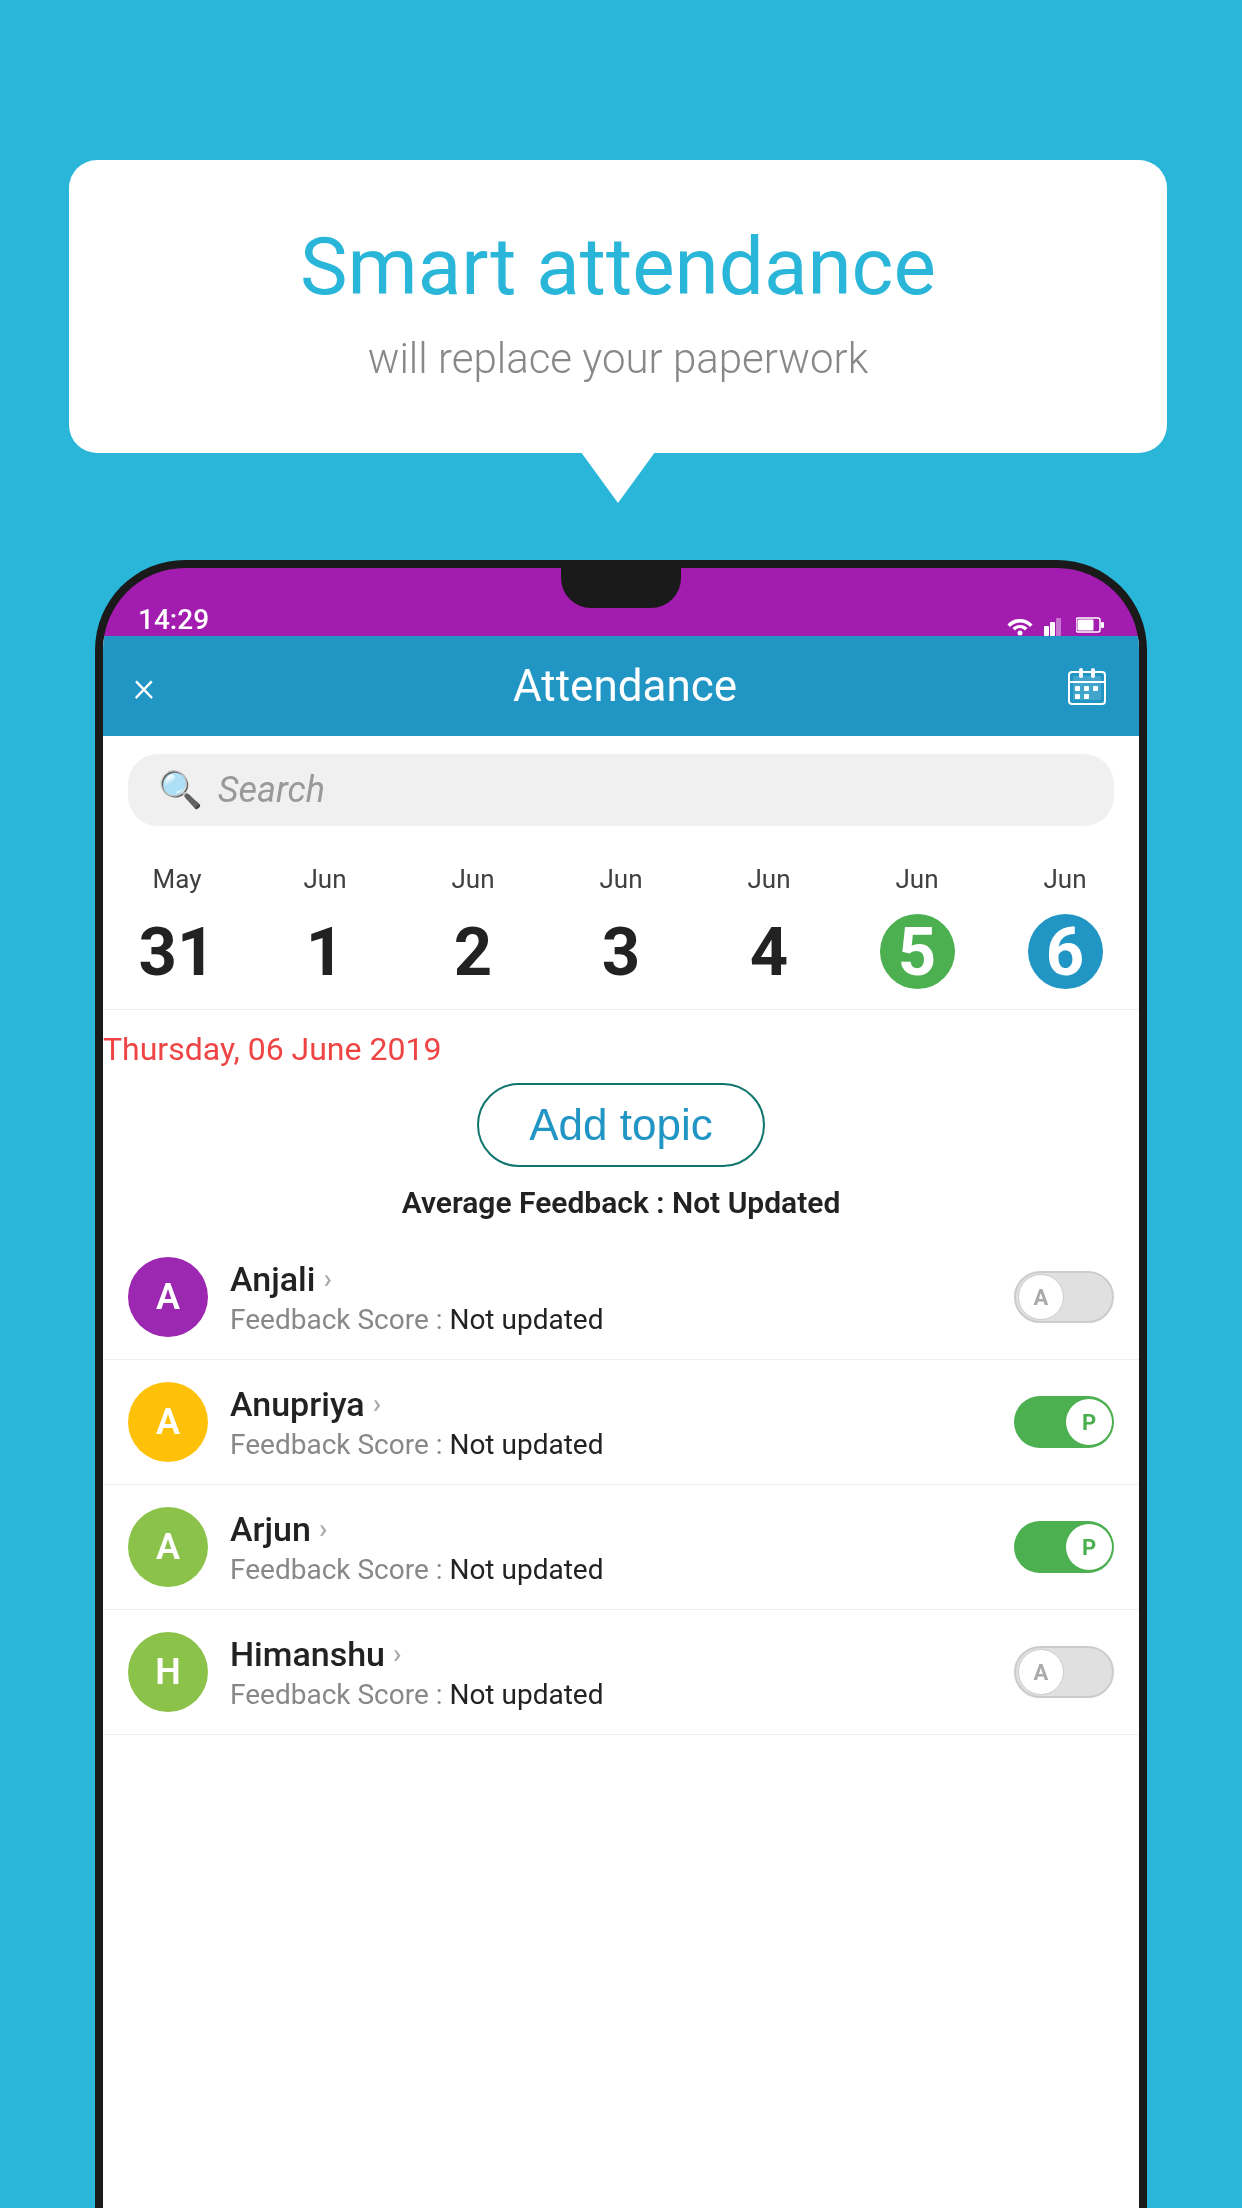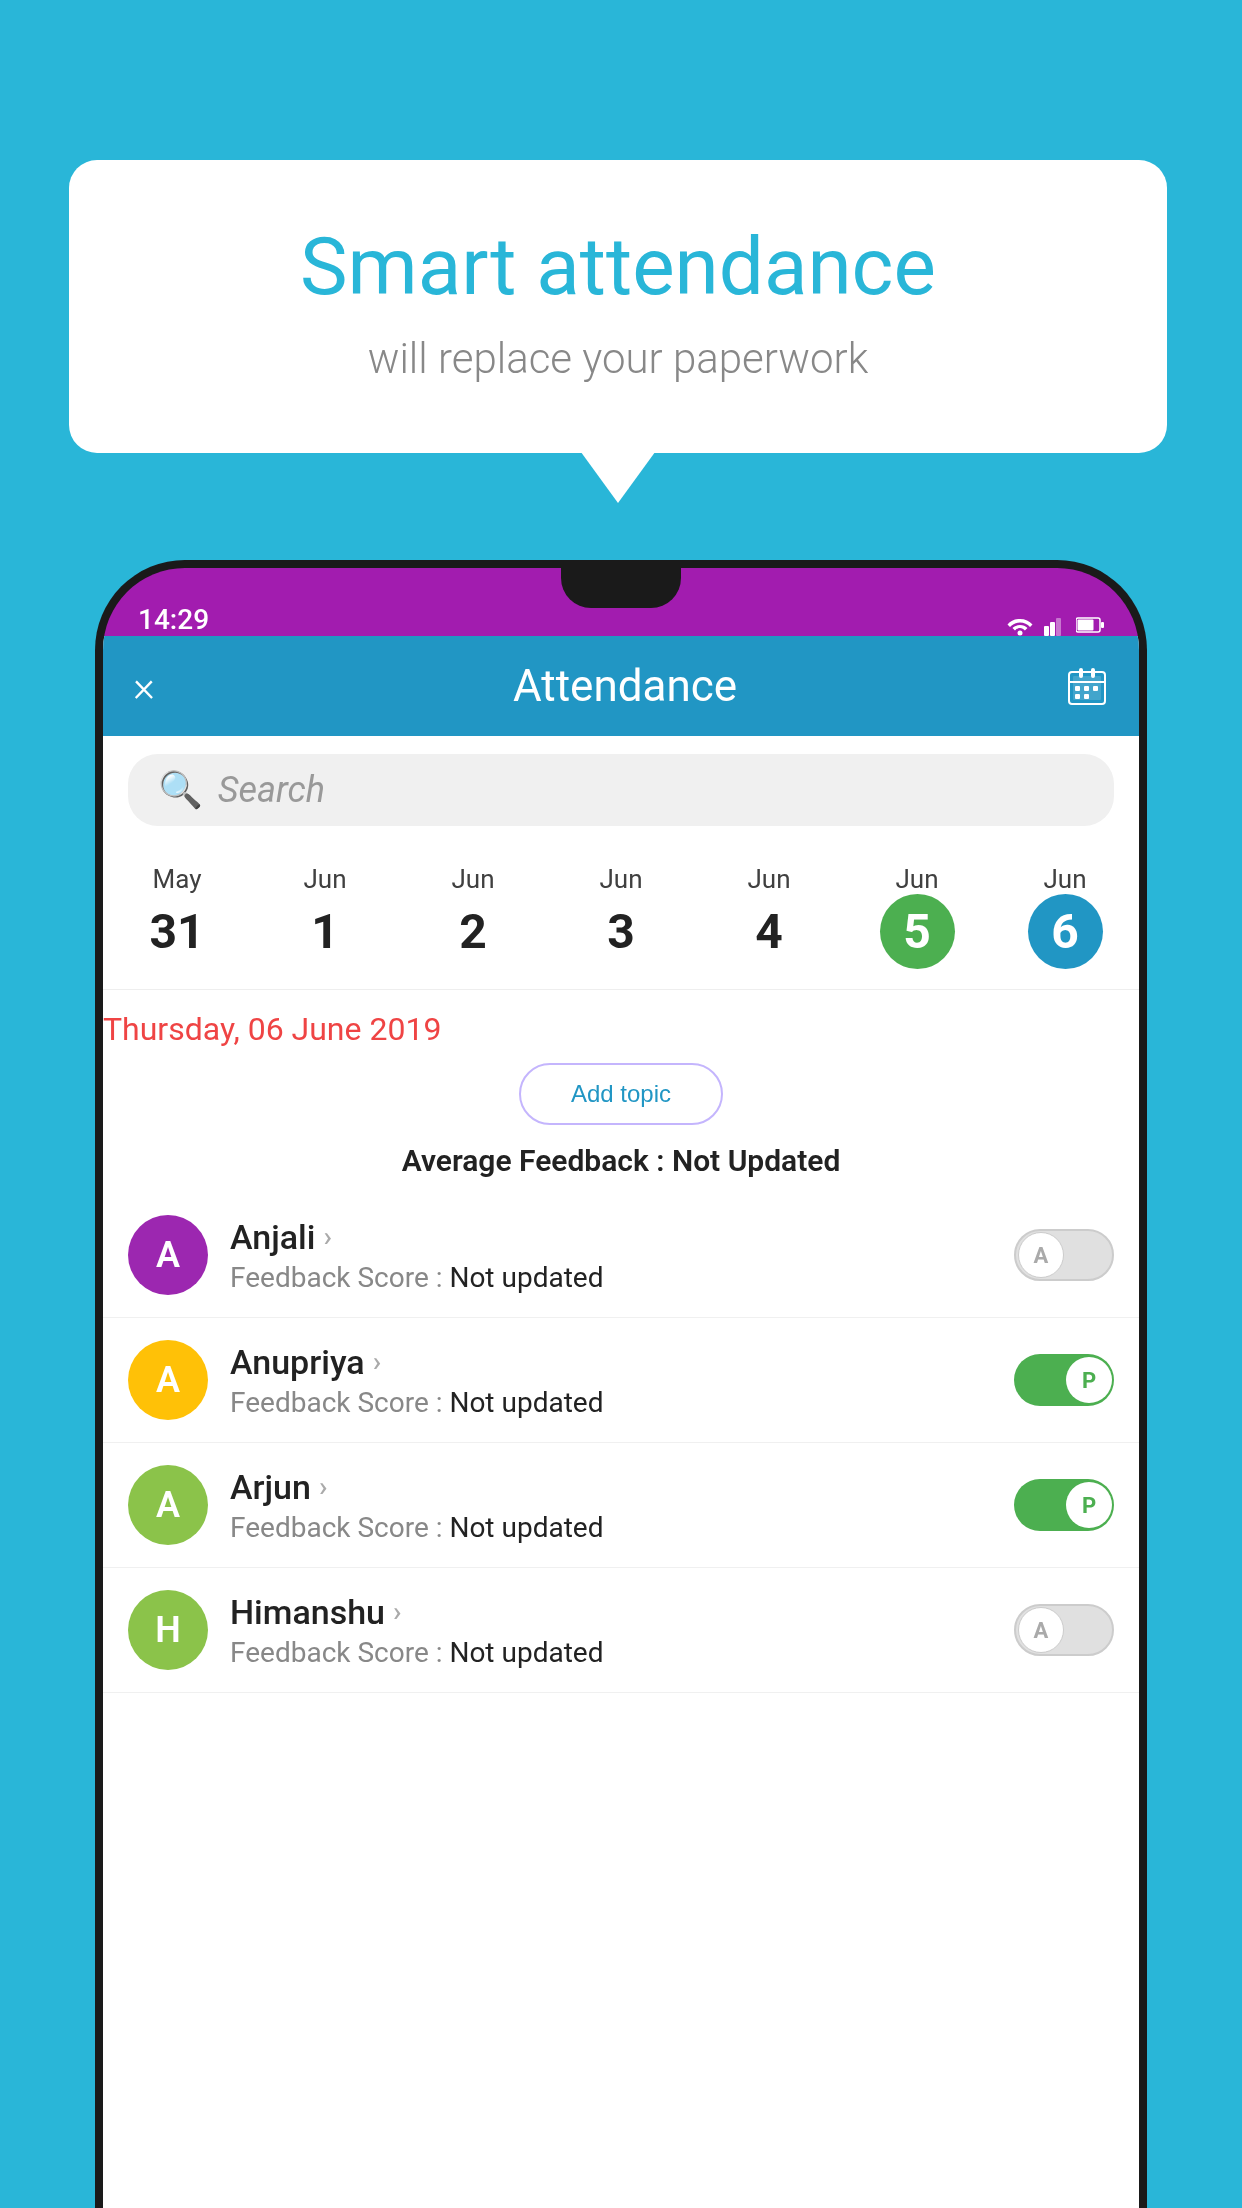--- a/index.html
+++ b/index.html
@@ -191,30 +191,30 @@
       padding: 10px 5px;
     }
 
     .cal-month {
       font-size: 26px;
       color: #404040;
       font-weight: 400;
     }
 
     .cal-date {
-      font-size: 48px;
+      font-size: 67px;
       font-weight: 700;
       color: #222;
       margin-top: 5px;
       width: 75px;
       height: 75px;
       display: flex;
       align-items: center;
       justify-content: center;
-      margin: 0 auto 0;
+      margin: 20px auto 0;
       border-radius: 50%;
     }
 
     .cal-date.today {
       background: #4caf50;
       color: white;
     }
 
     .cal-date.selected {
       background: #2196c4;
@@ -226,24 +226,24 @@
       text-align: left;
       padding: 20px 0 15px;
       font-size: 32px;
       color: #ef4444;
     }
 
     
     .add-topic-btn {
       display: block;
       margin: 0 auto 18px;
-      border: 2px solid #c4b5fd;
+      border: 2px solid #0f766e;
       border-radius: 50px;
       padding: 15px 50px;
-      font-size: 24px;
+      font-size: 44px;
       color: #2196c4;
       background: transparent;
       cursor: pointer;
       font-weight: 400;
     }
 
     
     .avg-feedback {
       text-align: center;
       font-size: 30px;

